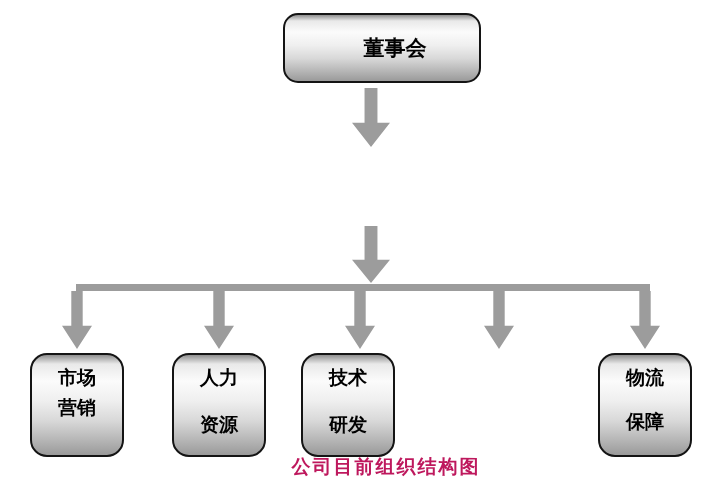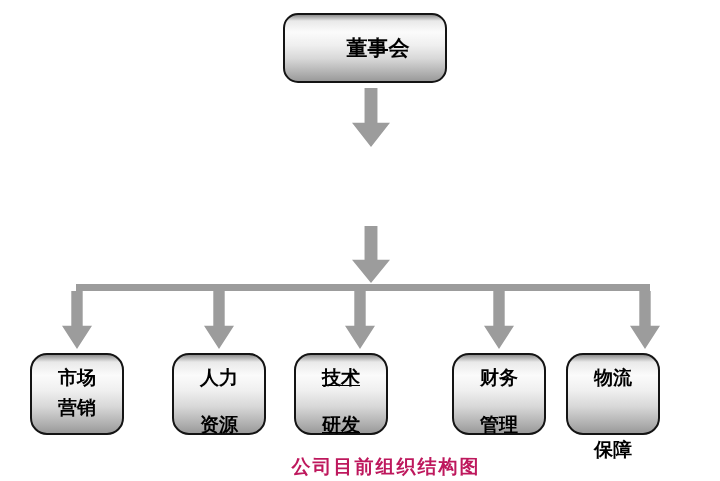--- a/index.html
+++ b/index.html
@@ -28,39 +28,39 @@
       #d8d8d8 66%,
       #b4b4b4 86%,
       #9a9a9a 100%);
     box-sizing: border-box;
     display: flex;
     align-items: center;
     justify-content: center;
     color: #000;
     font-weight: bold;
   }
-  .node-top    { left: 283px; top: 13px;  width: 164px; height: 70px; font-size: 21px; padding-left: 26px; }
+  .node-top    { left: 283px; top: 13px;  width: 198px; height: 70px; font-size: 21px; padding-left: 26px; }
   .node-mid    { left: 283px; top: 150px; width: 170px; height: 72px; font-size: 21px; }
   .node-dept {
-    width: 94px; height: 82px; top: 353px;
+    width: 94px; height: 104px; top: 353px;
     flex-direction: column;
     justify-content: flex-start;
     align-items: center;
     font-size: 19px;
     border-radius: 17px;
   }
   .dept-1 { left: 30px;  }
   .dept-2 { left: 172px; }
-  .dept-3 { left: 294px; text-decoration: underline; }
+  .dept-3 { left: 301px; }
   .dept-4 { left: 452px; }
-  .dept-5 { left: 566px; }
+  .dept-5 { left: 598px; }
   .node-dept .line1 { margin-top: 10px; }
   .gap-s .line2 { margin-top: 4px; }
   .gap-m .line2 { margin-top: 21px; }
-  .gap-l .line2 { margin-top: 46px; }
+  .gap-l .line2 { margin-top: 18px; }
 
   
   .block-arrow {
     position: absolute;
     background: #9c9c9c;
     clip-path: polygon(33% 0, 67% 0, 67% 59%, 100% 59%, 50% 100%, 0 59%, 33% 59%);
   }
   .arrow-1 { left: 352px; top: 88px;  width: 38px; height: 59px; }
   .arrow-2 { left: 352px; top: 226px; width: 38px; height: 57px; }
   .arrow-sm { width: 30px; height: 58px; top: 291px;
@@ -121,24 +121,20 @@
   <div class="node node-dept dept-2 gap-m">
     <span class="line1">人力</span>
     <span class="line2">资源</span>
   </div>
 
   <div class="node node-dept dept-3 gap-m">
     <span class="line1">技术</span>
     <span class="line2">研发</span>
   </div>
 
-  <div class="node node-dept dept-4 gap-m">
-    <span class="line1">财务</span>
-    <span class="line2">管理</span>
-  </div>
 
   <div class="node node-dept dept-5 gap-l">
     <span class="line1">物流</span>
     <span class="line2">保障</span>
   </div>
 
   <div class="caption">公司目前组织结构图</div>
 
 </div>
 

